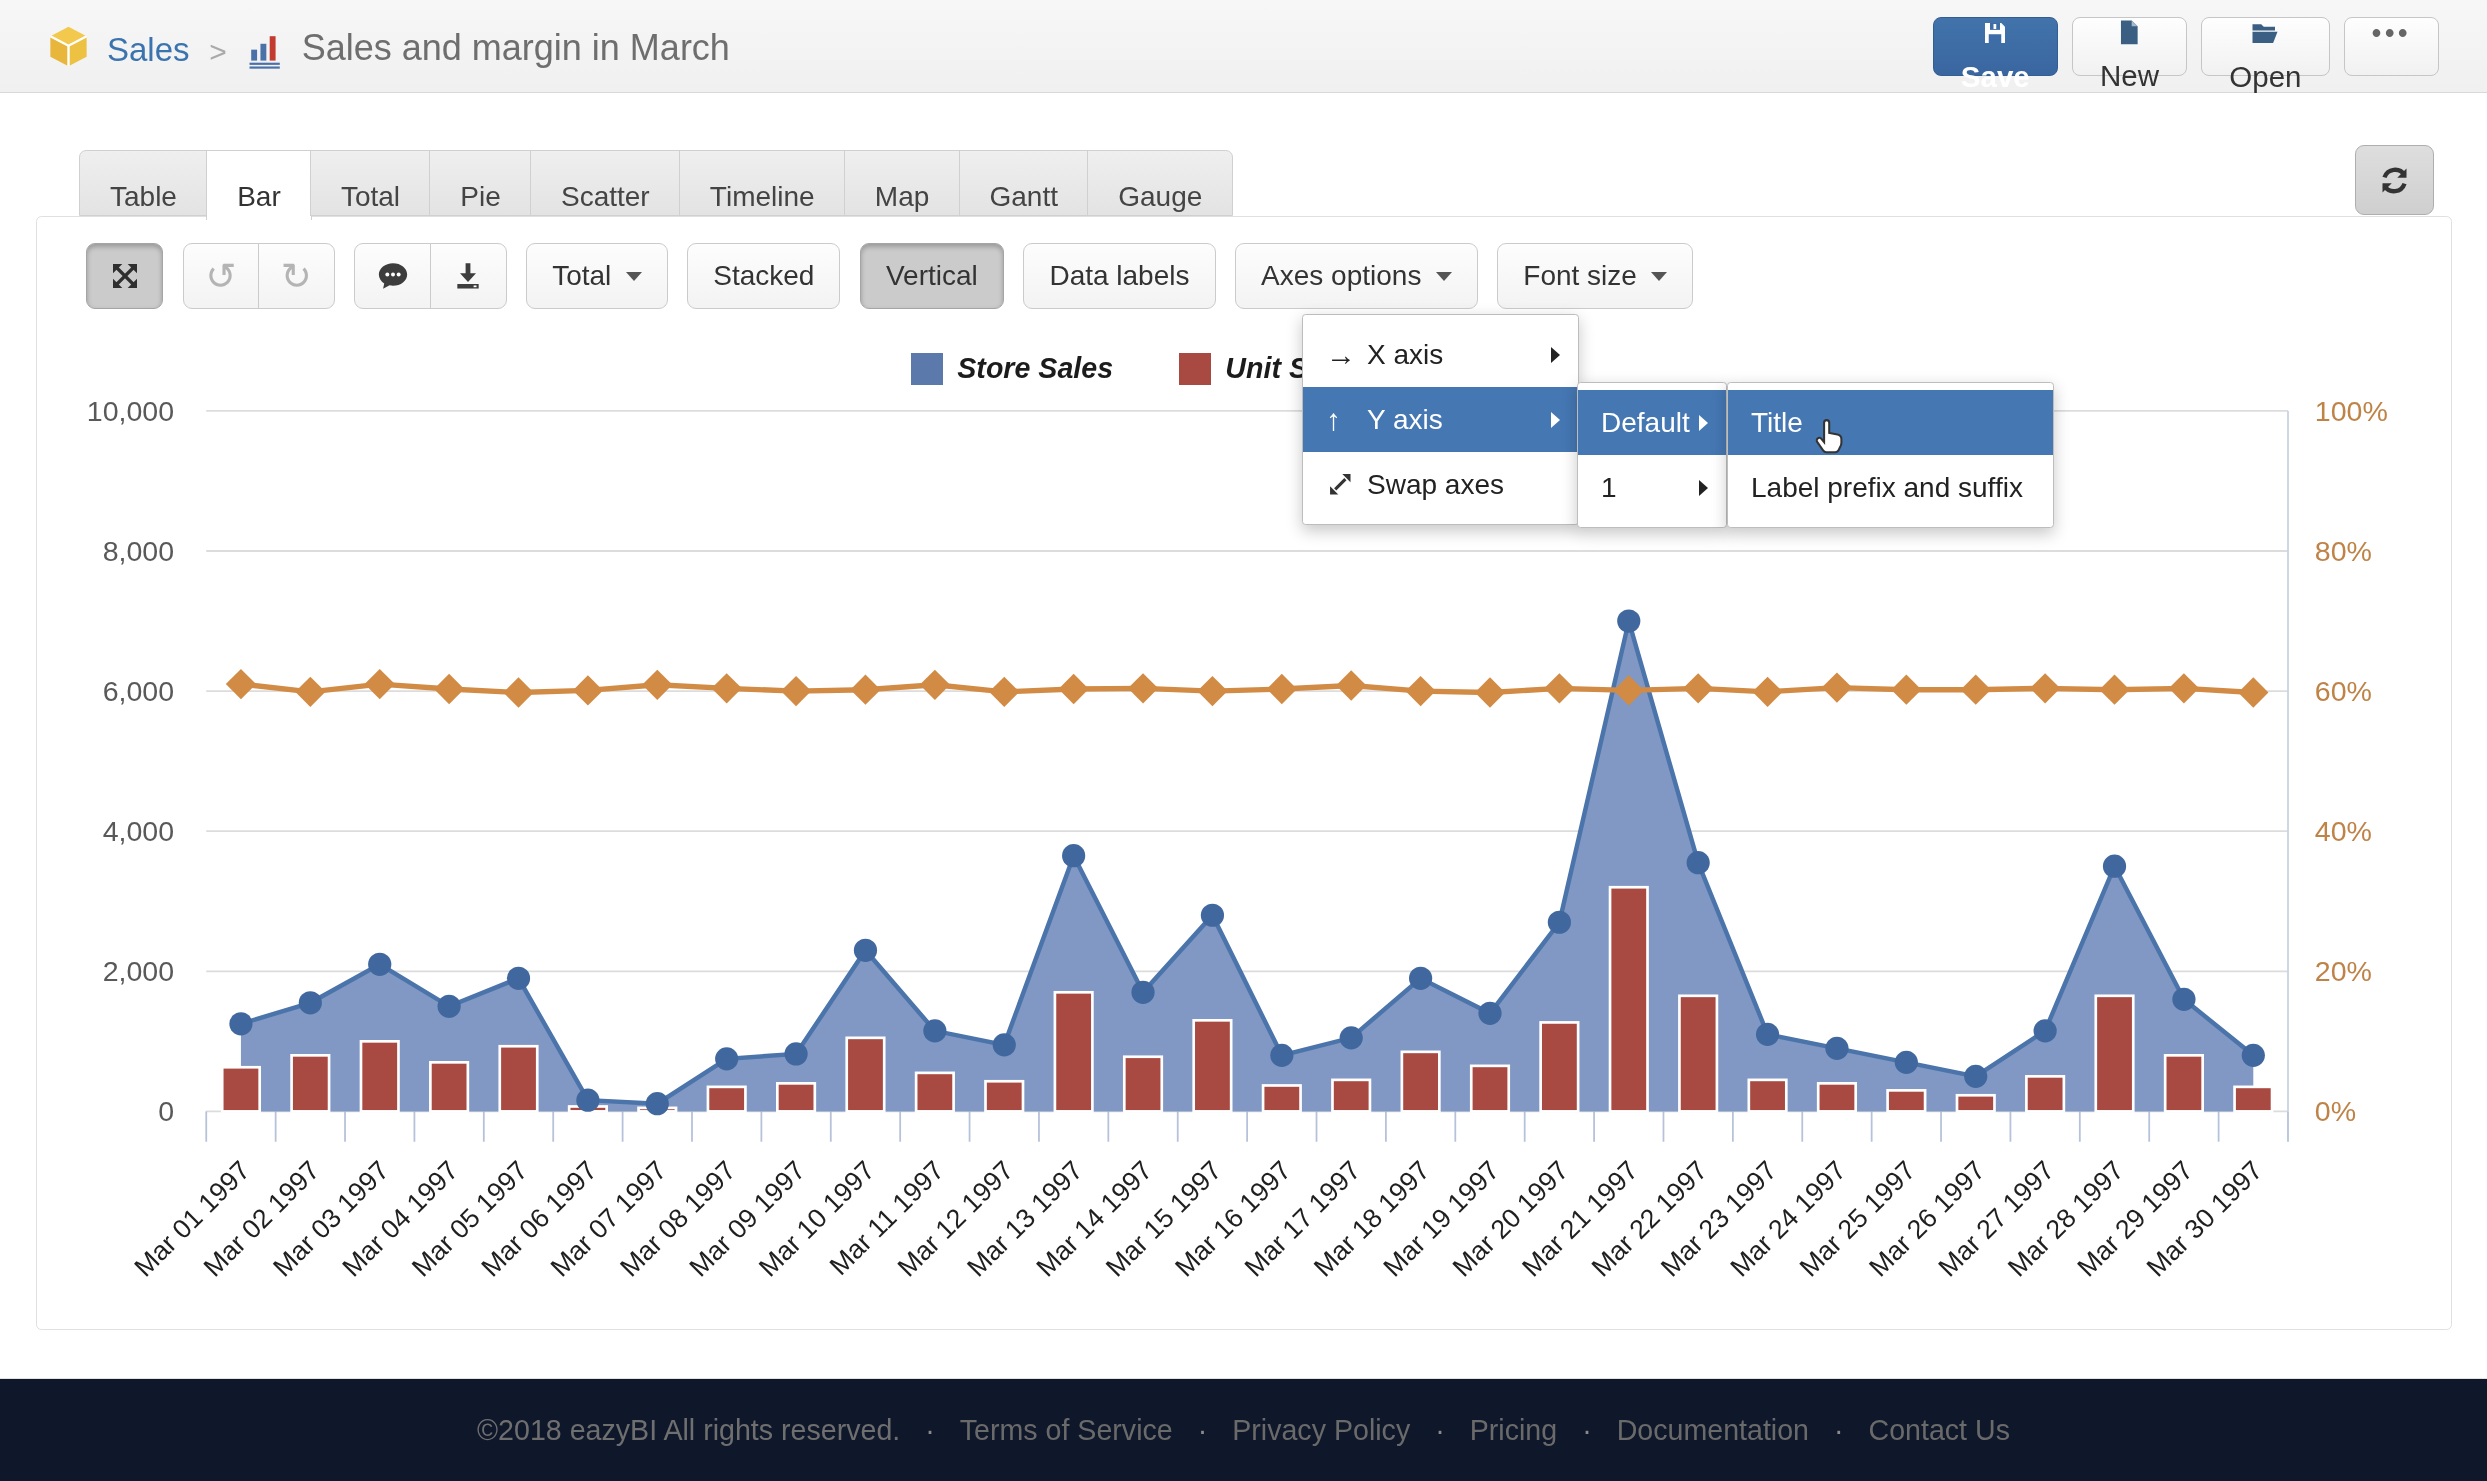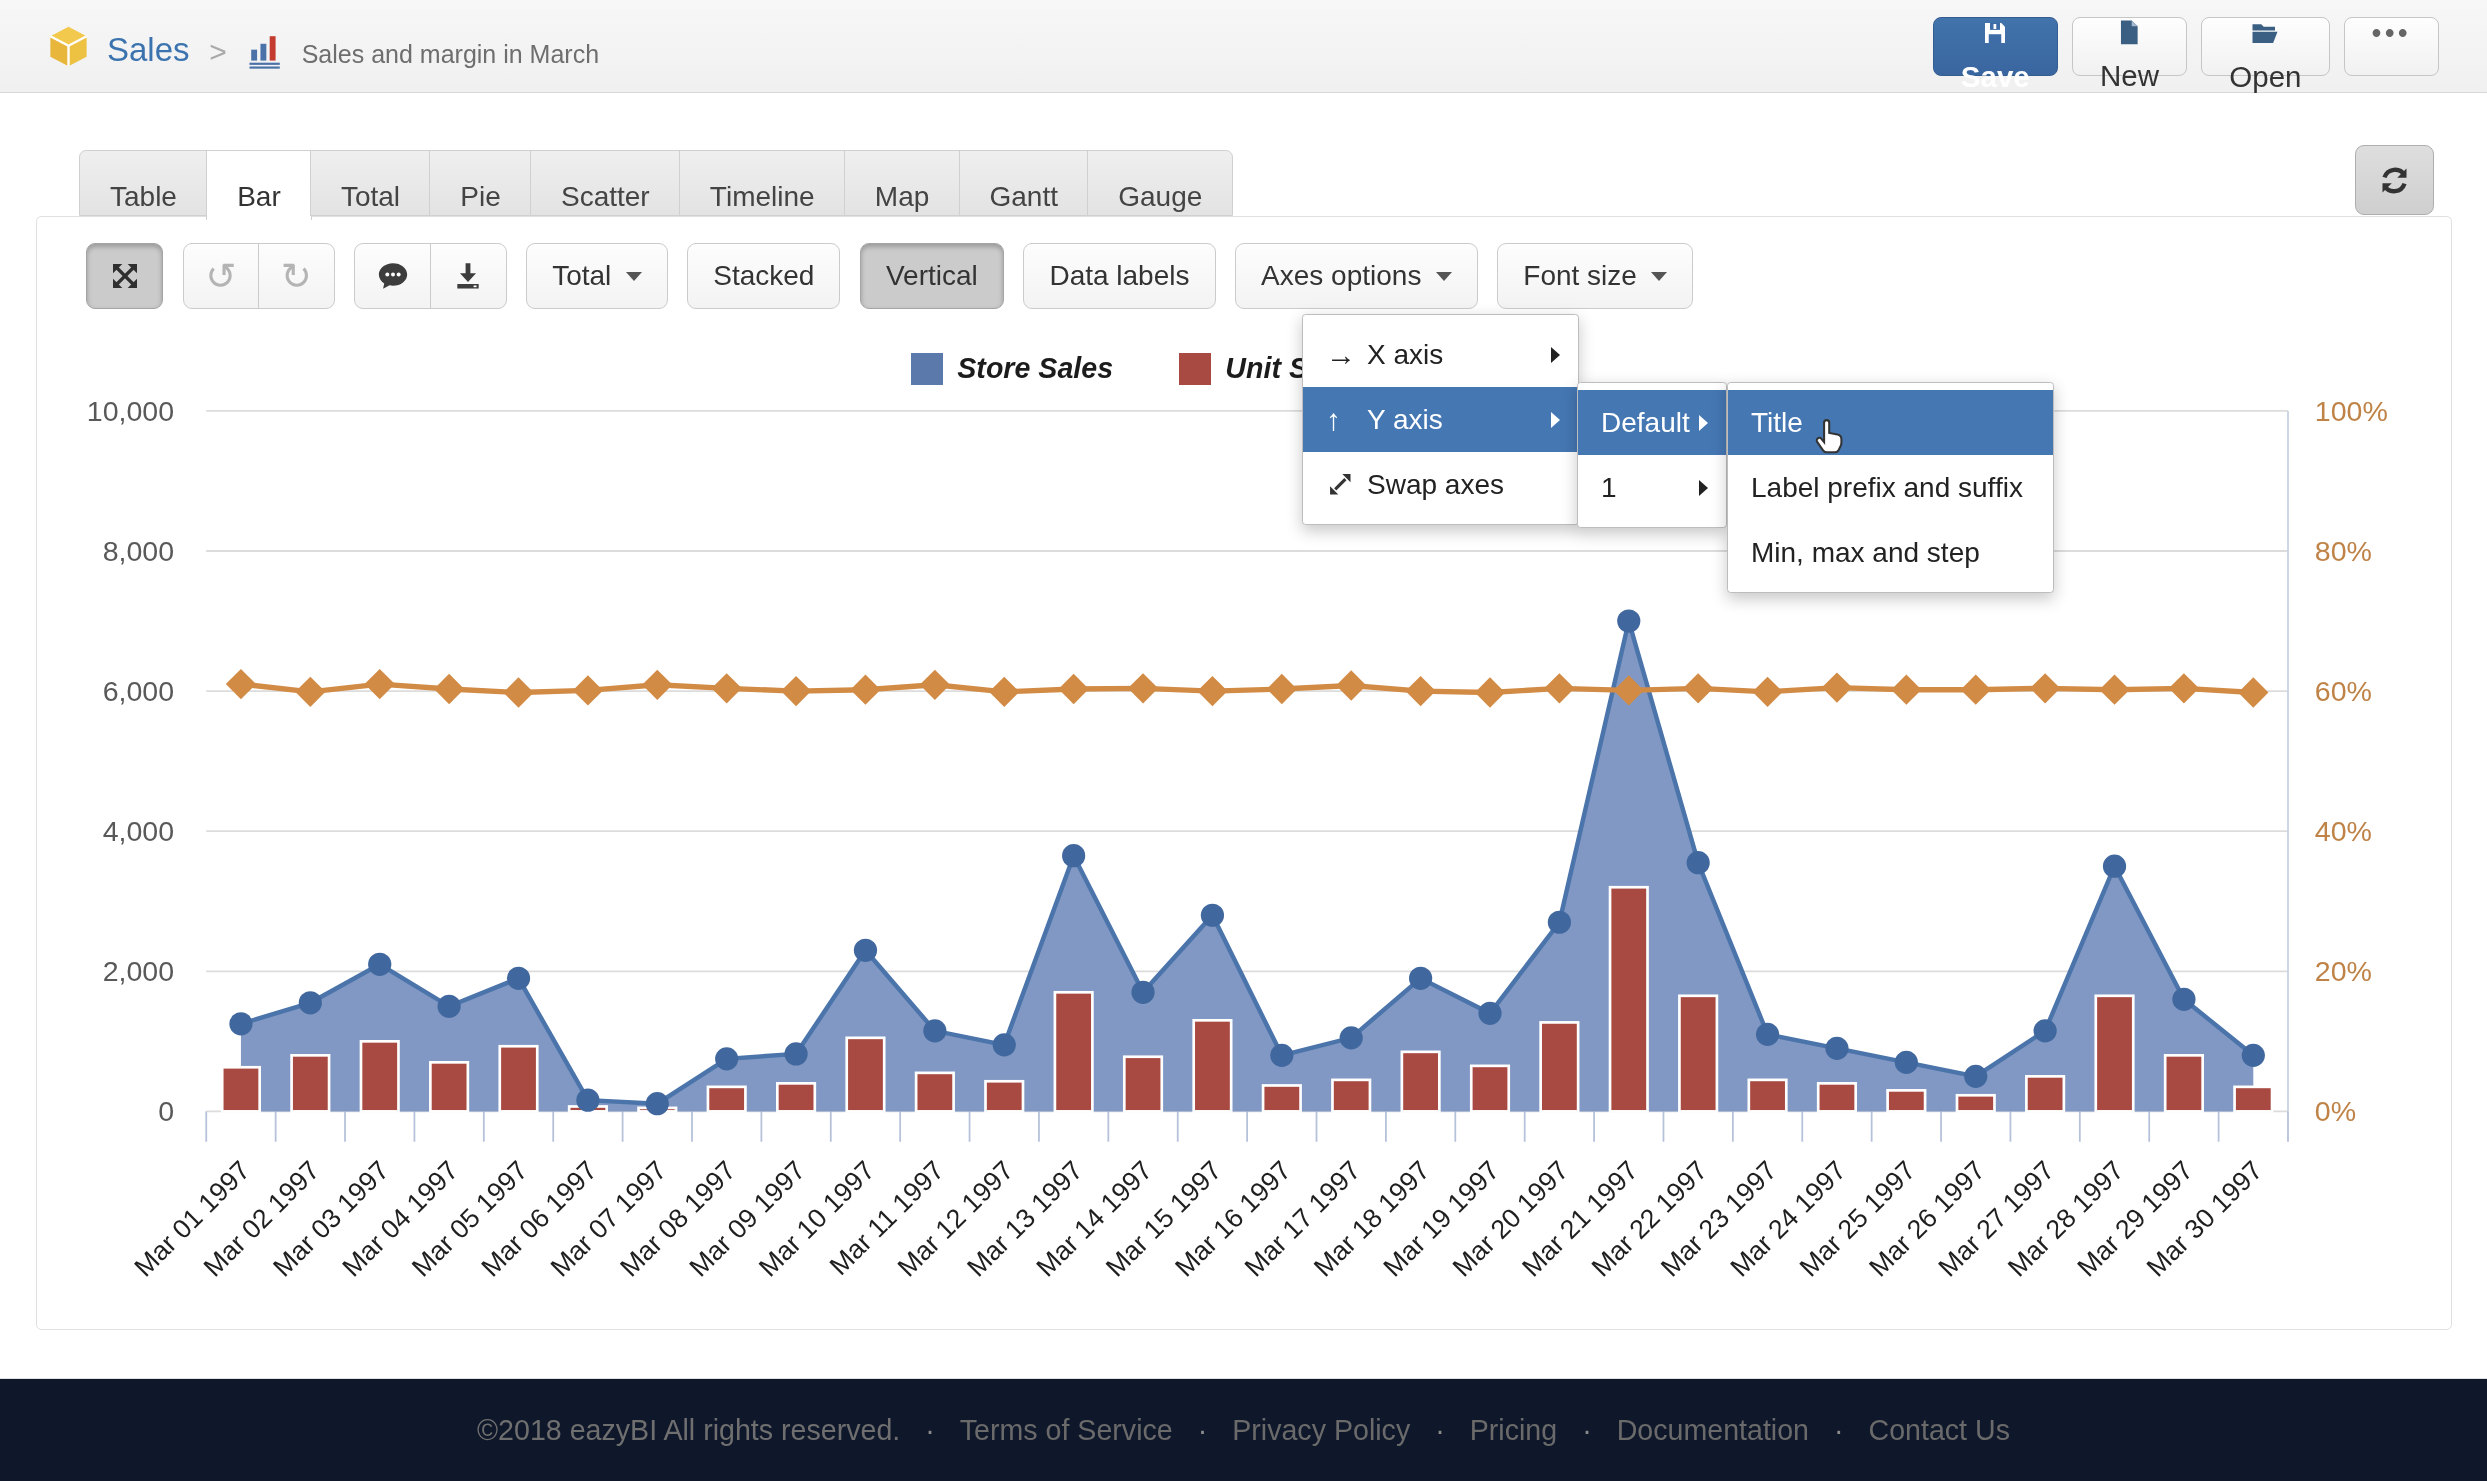--- a/index.html
+++ b/index.html
@@ -7,21 +7,21 @@
   body { font-family:"Liberation Sans", sans-serif; }
   #root { position:relative; width:2487px; height:1482px; background:#fff; overflow:hidden; }
 
   
   .app-header { position:absolute; left:0; top:0; width:2487px; height:93px;
     background:linear-gradient(#f7f7f7,#f0f0f1); border-bottom:0.9px solid #d9d9d9;
     display:flex; align-items:center; justify-content:space-between; padding:0 48px; }
   .brand { display:flex; align-items:flex-end; gap:18px; }
   .crumb-link { color:#3b73af; font-size:33px; text-decoration:none; cursor:pointer; }
   .crumb-sep { color:#a9a9a9; font-size:30px; padding:0 1.8px; }
-  .page-title { color:#6e6e6e; font-size:25px; }
+  .page-title { color:#6e6e6e; font-size:36px; }
   .hdr-actions { display:flex; gap:14.3px; align-items:center; }
   .hbtn { display:inline-flex; align-items:center; gap:12.5px; height:59px; padding:0 27px;
     border:1.8px solid #c6c6c6; border-radius:8px; background:linear-gradient(#fefefe,#f1f1f1);
     font-size:29.5px; color:#333; cursor:pointer;flex-direction:column; }
   .hbtn.primary { background:linear-gradient(#4273ab,#3a66a0); border-color:#345d92; color:#fff; font-weight:bold; }
   .hbtn.more { color:#666; font-size:27px; letter-spacing:3.6px; font-weight:bold; }
 
   
   .tabs-row { position:absolute; left:79px; top:150px; display:flex; z-index:6; }
   .tab { height:66px; line-height:66px; padding:13px 30px; font-size:28px; color:#444;
@@ -471,23 +471,20 @@
   <div class="menu" id="menu-default">
       <div class="menu-item hl">
         <span>Title</span>
         <span class="mi-cursor"><svg viewBox="0 0 32 32" width="41" height="41">
             <path d="M13 4c1.2 0 2 .9 2 2v8l6.5 1.3c1.8.4 3 1.9 3 3.7v2.6c0 .8-.2 1.6-.5 2.3l-1.6 3.3c-.5 1.1-1.6 1.8-2.8 1.8h-6.8c-1 0-2-.5-2.6-1.4L5.6 21c-.6-.9-.4-2.2.5-2.8.9-.7 2.1-.5 2.8.4l2.1 2.6V6c0-1.1.9-2 2-2z" fill="#fff" stroke="#333" stroke-width="1.6"></path>
           </svg></span>
       </div>
       <div class="menu-item">
         <span>Label prefix and suffix</span>
       </div>
-      <div class="menu-item">
-        <span>Min, max and step</span>
-      </div>
     </div>
 
   <footer class="footer" id="footer">
     <span>©2018 eazyBI All rights reserved.</span>
   <span class="sep">·</span>
       <a>Terms of Service</a>
       <span class="sep">·</span>
       <a>Privacy Policy</a>
       <span class="sep">·</span>
       <a>Pricing</a>

